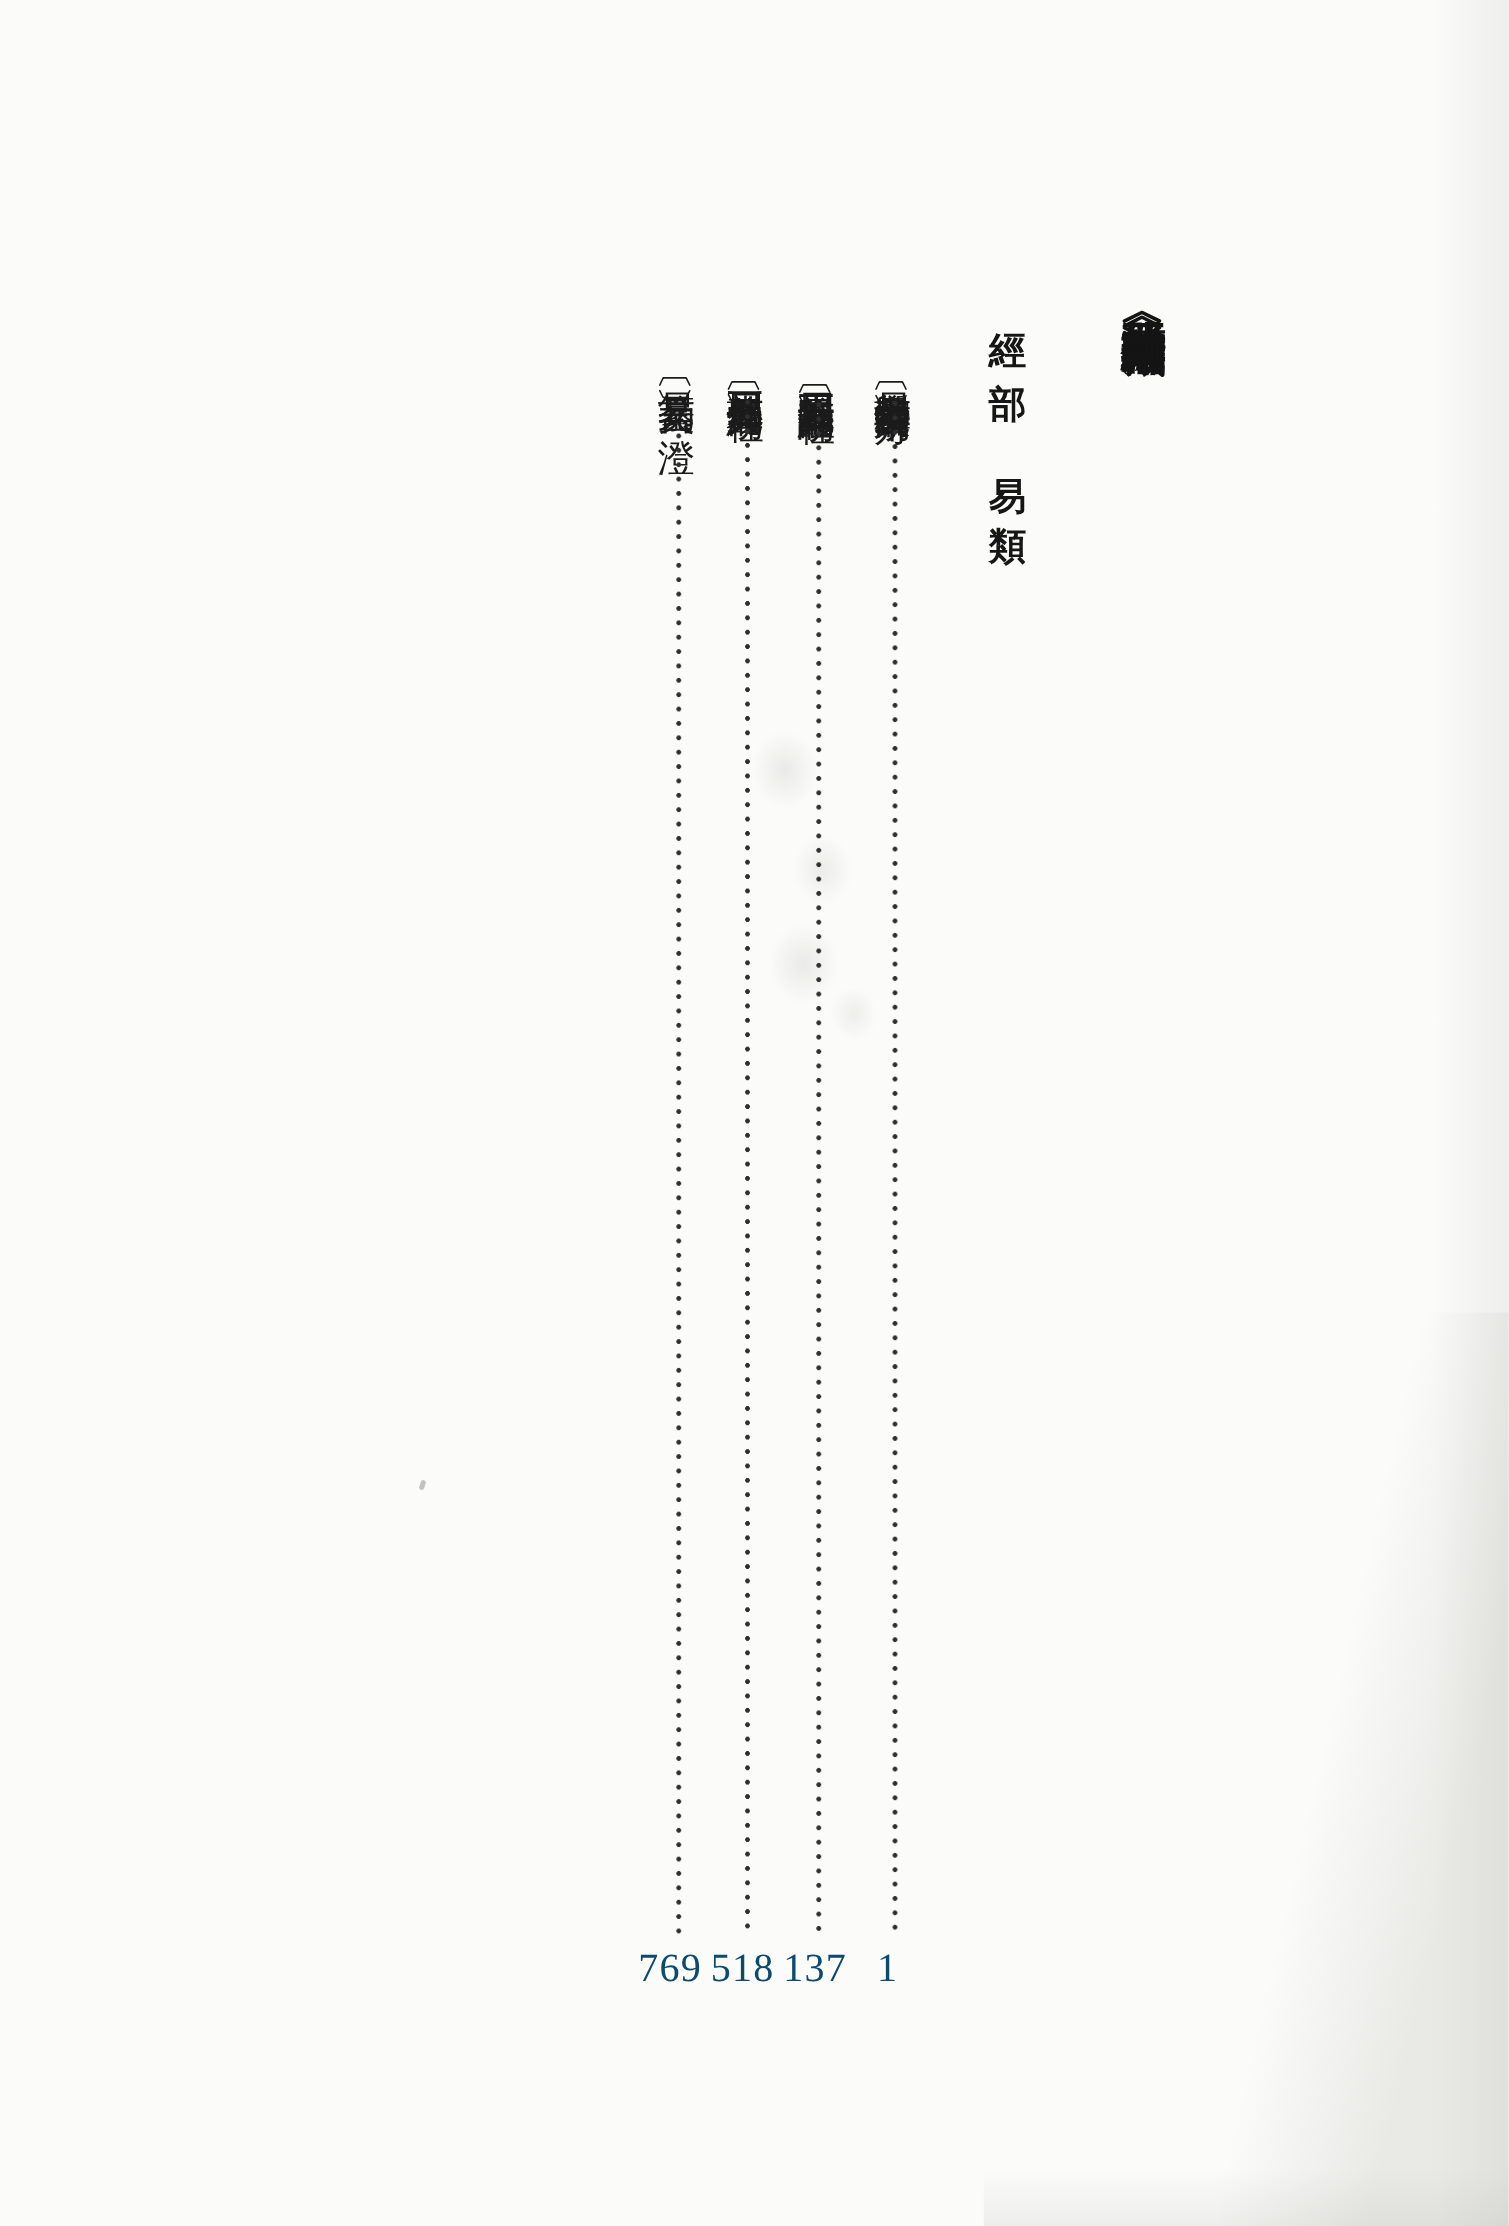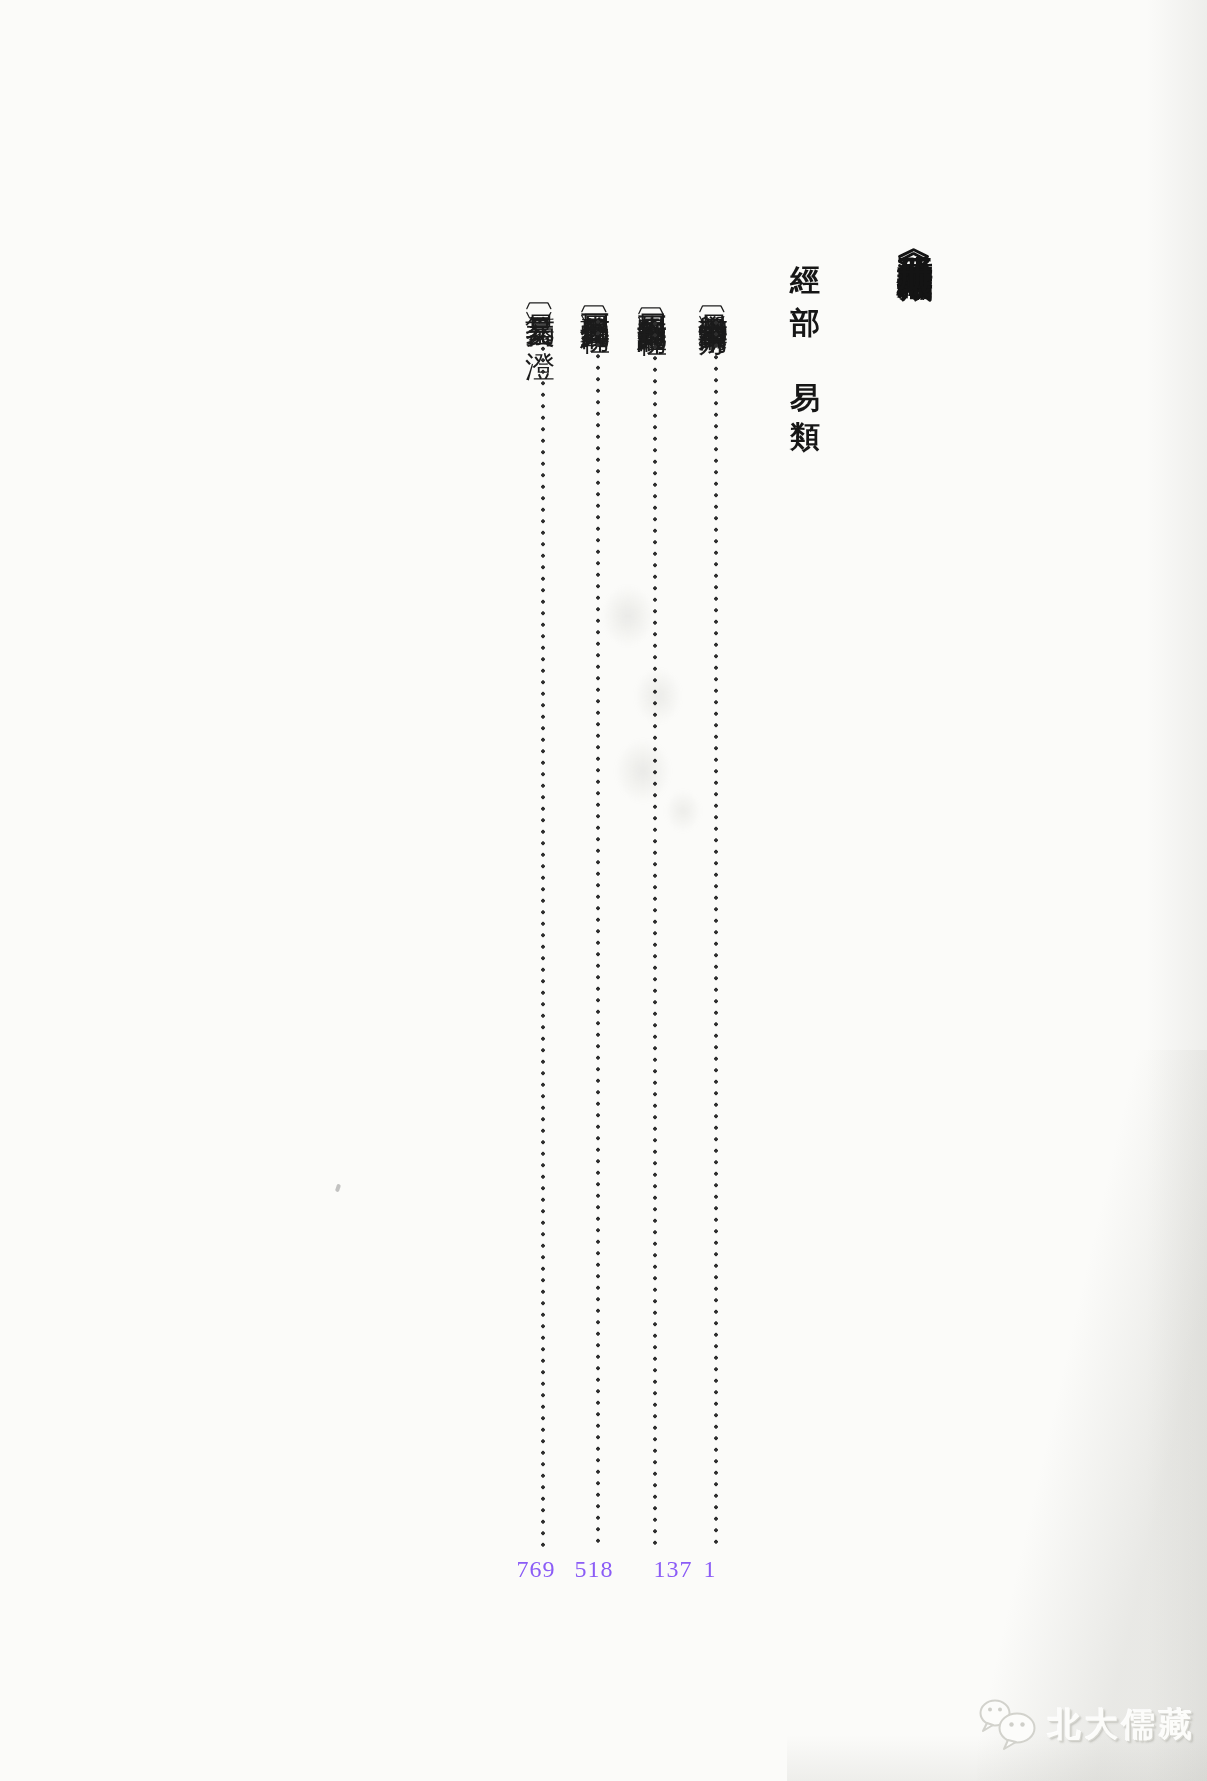--- a/index.html
+++ b/index.html
@@ -81,24 +81,24 @@
   .entry-1 { left: 699px; }
   .entry-2 { left: 638px; }
   .entry-3 { left: 581px; }
   .entry-4 { left: 526px; }
 
   
   .page-number {
     position: absolute; top: 1556px;
     transform: translateX(-50%);
     font-family: "Liberation Serif", "DejaVu Serif", serif;
-    font-size: 24px; color: #8b5cf6; letter-spacing: 1px; text-align: center;
+    font-size: 32px; color: #0c4a6e; letter-spacing: 1px; text-align: center;
   }
   .pn-1 { left: 710px; }
-  .pn-2 { left: 652px; margin-left: 21px; }
+  .pn-2 { left: 652px; }
   .pn-3 { left: 594px; }
   .pn-4 { left: 536px; }
 
   
   .watermark {
     position: absolute; left: 976px; top: 1696px;
     display: flex; align-items: center;
   }
   .wechat-icon { width: 68px; height: 58px; }
   .watermark-label {
@@ -151,31 +151,14 @@
       <span class="etext">〔元〕</span>
       <span class="etext">吴　澄</span>
     <span class="dot-leader"></span>
   </div>
 
   <span class="page-number pn-1">1</span>
   <span class="page-number pn-2">137</span>
   <span class="page-number pn-3">518</span>
   <span class="page-number pn-4">769</span>
 
-  <div class="watermark">
-    <svg class="wechat-icon" viewBox="0 0 68 58" xmlns="http://www.w3.org/2000/svg">
-      <g fill="#fcfcfa" stroke="#d2d2cc" stroke-width="2">
-        <ellipse cx="19" cy="17" rx="14.5" ry="12.5"></ellipse>
-        <path d="M11 27 L7 35 L17 29 Z" stroke-linejoin="round"></path>
-        <ellipse cx="41" cy="32" rx="17.5" ry="14.5"></ellipse>
-        <path d="M32 44 L28 53 L40 46 Z" stroke-linejoin="round"></path>
-      </g>
-      <g fill="#cfcfc9" stroke="none">
-        <circle cx="14" cy="13.5" r="2"></circle>
-        <circle cx="24" cy="13.5" r="2"></circle>
-        <circle cx="35.5" cy="28.5" r="2.2"></circle>
-        <circle cx="46.5" cy="28.5" r="2.2"></circle>
-      </g>
-    </svg>
-    <span class="watermark-label">北大儒藏</span>
-  </div>
 
 </div>
 
 </body></html>

